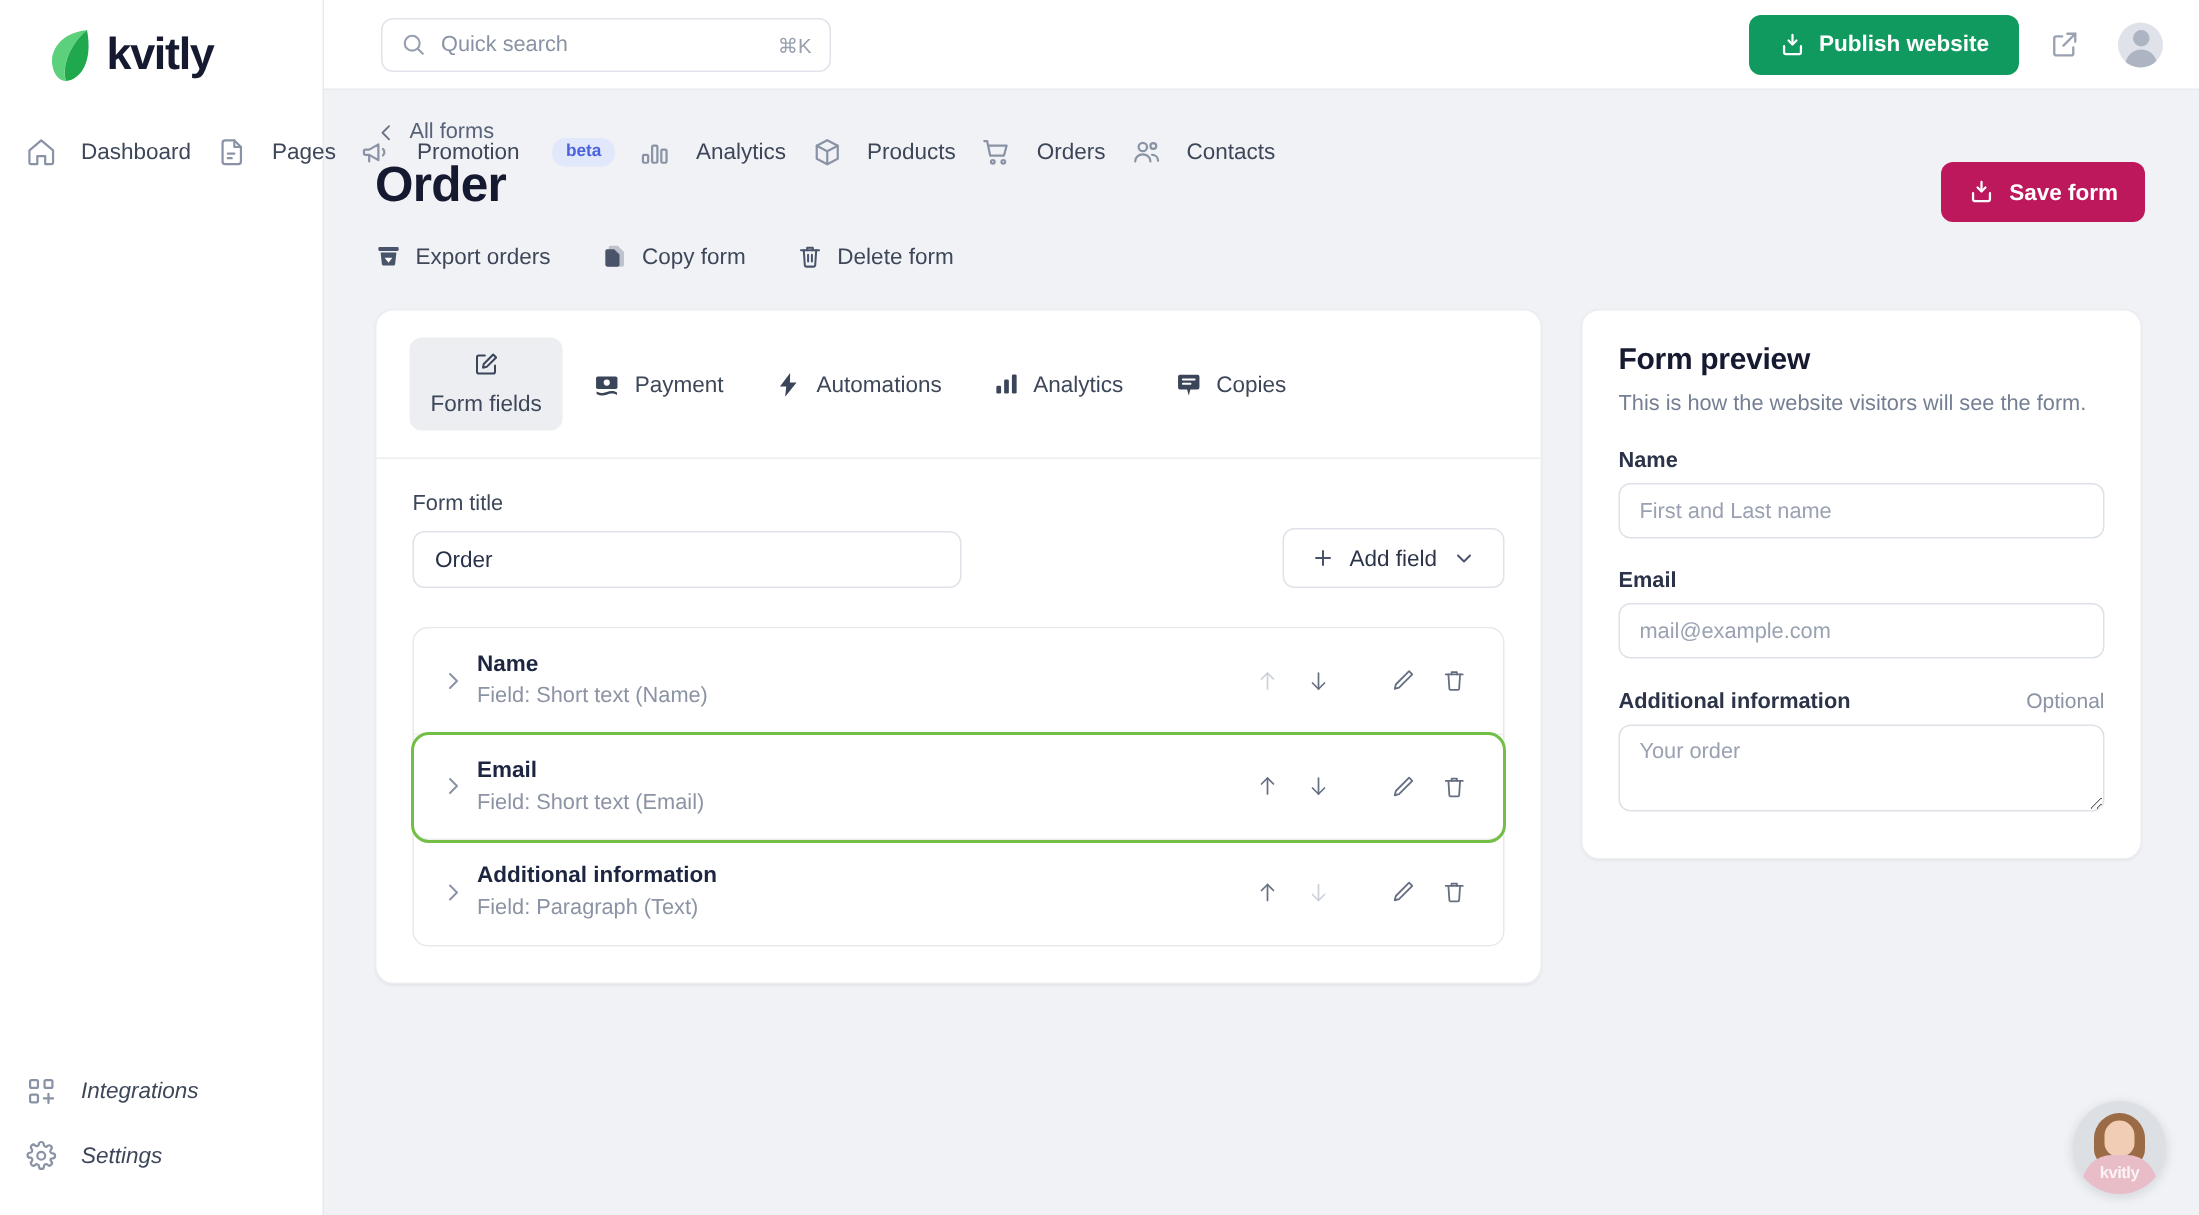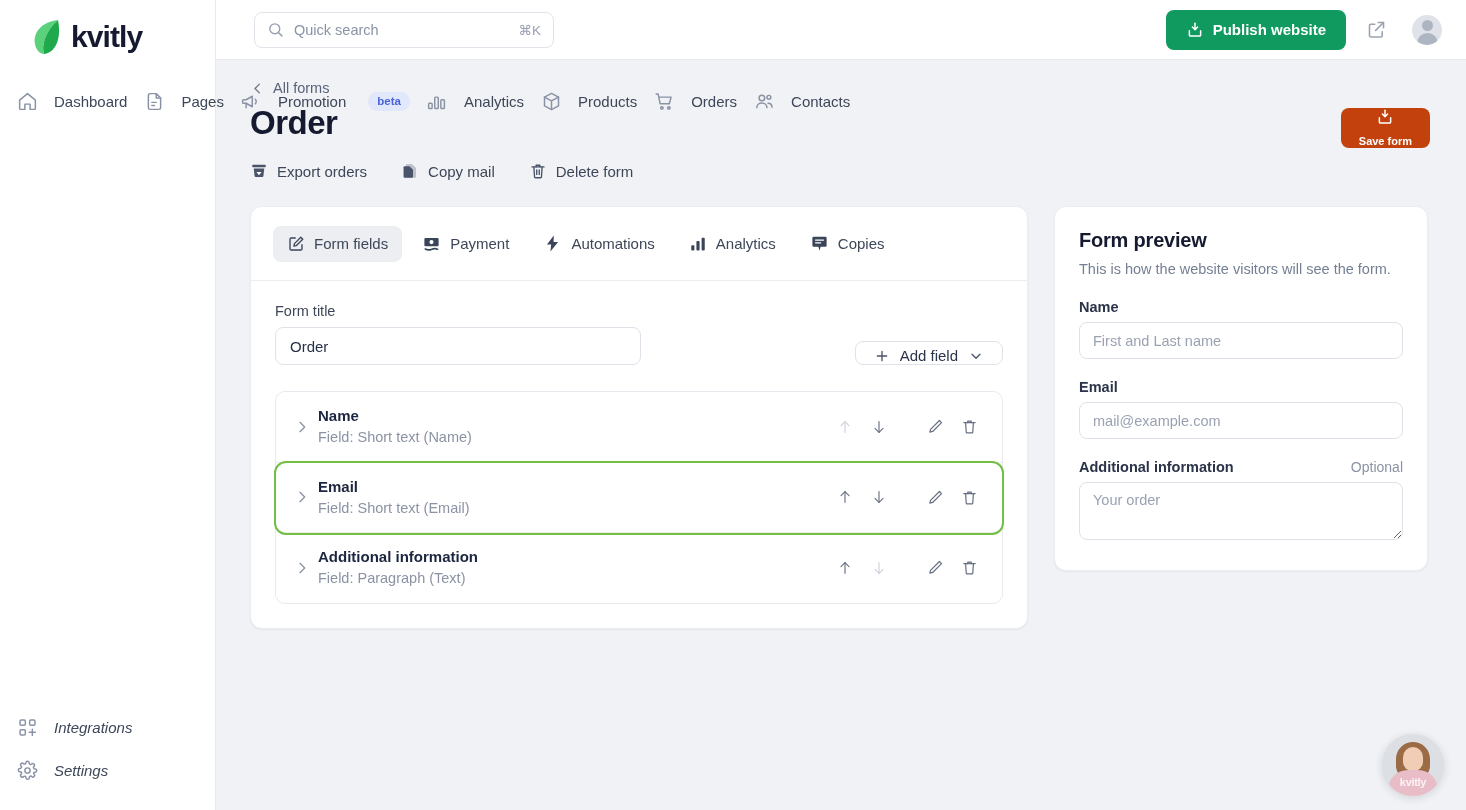--- a/index.html
+++ b/index.html
@@ -103,25 +103,25 @@
   }
   .title-row {
     display: flex; align-items: flex-start; justify-content: space-between;
     margin-top: 8px;
   }
   .page-title {
     font-size: 33px; font-weight: bold; color: #151a30;
     letter-spacing: -0.5px; line-height: 1.15;
   }
   .btn-save {
-    background: #c2410c; color: #fff;
+    background: #be185d; color: #fff;
     height: 40px; border-radius: 8px; border: none;
     display: flex; align-items: center; gap: 9px;
-    padding: 0 18px; font-size: 11px; font-weight: bold;
-    font-family: inherit; cursor: pointer; margin-top: 4px; flex-direction: column;
+    padding: 0 18px; font-size: 15px; font-weight: bold;
+    font-family: inherit; cursor: pointer; margin-top: 4px;
   }
   .actions-row { display: flex; align-items: center; gap: 34px; margin-top: 14px; }
   .action-link {
     display: flex; align-items: center; gap: 9px;
     color: #3d4759; font-size: 15px; cursor: pointer;
   }
   .action-ico { color: #49536a; display: flex; }
 
   
   .cols { display: flex; gap: 26px; margin-top: 26px; align-items: flex-start; }
@@ -137,35 +137,35 @@
     display: flex; align-items: center; gap: 6px;
     padding: 18px 22px; border-bottom: 1px solid #ecedf1;
   }
   .tab {
     display: flex; align-items: center; gap: 9px;
     padding: 9px 14px; border-radius: 8px;
     color: #3d4759; font-size: 15px; cursor: pointer;
     white-space: nowrap; background: transparent; border: none;
     font-family: inherit;
   }
-  .tab.active { background: #eceef2; }
+  .tab.active { background: #eceef2; flex-direction: column; }
   .tab .tico { color: #3b4559; display: flex; }
 
   .fields-body { padding: 22px 24px 0 24px; }
   .label-sm { font-size: 14.5px; color: #3d4759; margin-bottom: 8px; }
   .title-input-row { display: flex; align-items: flex-end; justify-content: space-between; }
   .text-input {
     width: 366px; height: 38px;
     border: 1px solid #dfe2e9; border-radius: 8px;
     padding: 0 14px; font-size: 15px; color: #28314a;
     font-family: inherit; background: #fff; outline: none;
   }
   .btn-addfield {
-    display: flex; align-items: flex-end; gap: 10px;
-    height: 24px; padding: 0 18px;
+    display: flex; align-items: center; gap: 10px;
+    height: 40px; padding: 0 18px;
     border: 1px solid #dfe2e9; border-radius: 8px;
     background: #fff; color: #2b3449; font-size: 15px;
     cursor: pointer; font-family: inherit;
   }
 
   .field-list {
     margin: 26px 24px 0 24px;
     border: 1px solid #e7e9ee; border-radius: 10px;
     overflow: visible;
   }
@@ -432,21 +432,21 @@
           </span>
           <span>Export orders</span>
         </div>
         <div class="action-link">
           <span class="action-ico">
             <svg width="18" height="18" viewBox="0 0 24 24" fill="currentColor">
                 <path d="M8 2.5h6.5L20 8v11.5a1.6 1.6 0 0 1-1.6 1.6H8a1.6 1.6 0 0 1-1.6-1.6V4.1A1.6 1.6 0 0 1 8 2.5z" opacity=".3"></path>
                 <path d="M5 5.5h6.2L16 10.2v9.2A1.6 1.6 0 0 1 14.4 21H5a1.6 1.6 0 0 1-1.6-1.6V7.1A1.6 1.6 0 0 1 5 5.5z"></path>
               </svg>
           </span>
-          <span>Copy mail</span>
+          <span>Copy form</span>
         </div>
         <div class="action-link">
           <span class="action-ico">
             <svg width="18" height="18" viewBox="0 0 24 24" fill="none" stroke="currentColor" stroke-width="1.8" stroke-linecap="round" stroke-linejoin="round">
                 <path d="M4 6.5h16"></path>
                 <path d="M9.5 6.5V4.3h5v2.2"></path>
                 <path d="M6.5 6.5 7.4 20a1.1 1.1 0 0 0 1.1 1h7a1.1 1.1 0 0 0 1.1-1l.9-13.5"></path>
                 <path d="M10.3 10.5v6M13.7 10.5v6"></path>
               </svg>
           </span>

